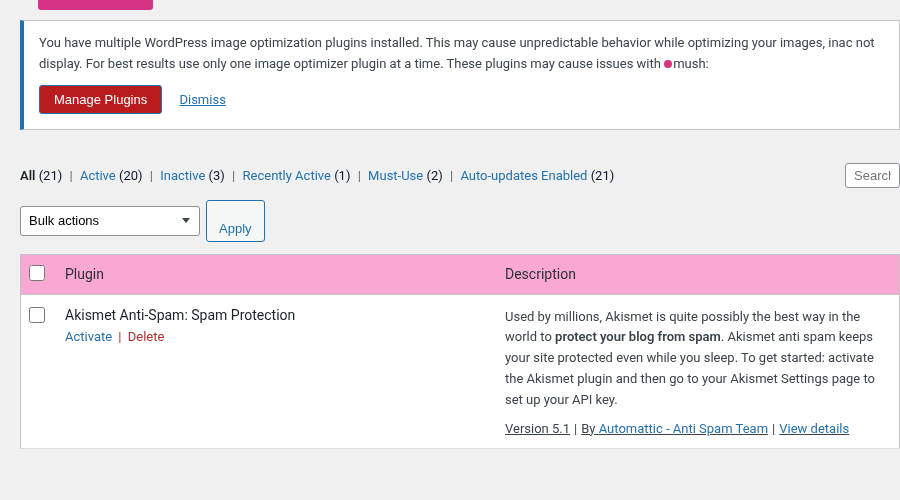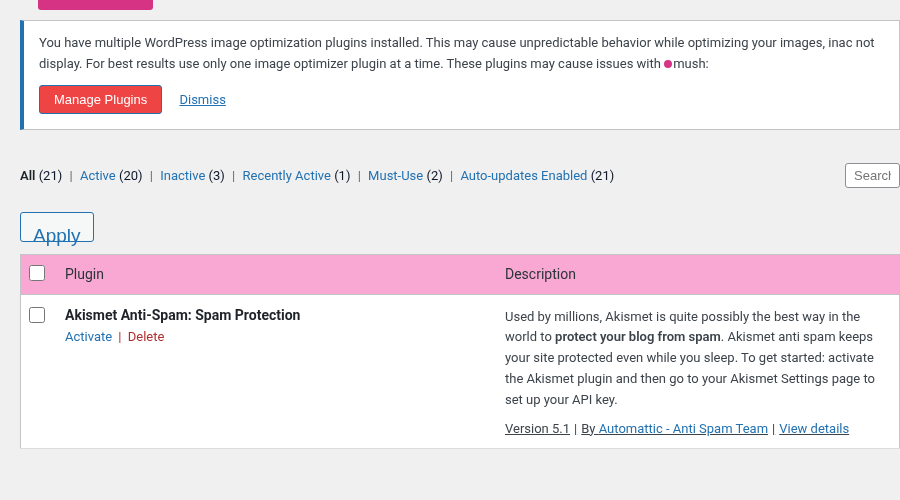--- a/index.html
+++ b/index.html
@@ -33,21 +33,21 @@
     color: #3c434a;
     line-height: 1.6;
     margin-bottom: 10px;
   }
   .notice .brand {
     font-weight: 600;
     margin-bottom: 12px;
     display: block;
   }
   .btn-primary {
-    background: #ef4444;
+    background: #b91c1c;
     color: #fff;
     border: 1px solid #2271b1;
     padding: 6px 14px;
     font-size: 13px;
     border-radius: 3px;
     cursor: pointer;
     margin-right: 14px;
   }
   .dismiss-link {
     color: #2271b1;
@@ -113,26 +113,25 @@
     right: 10px; top: 12px;
     border-left: 4px solid transparent;
     border-right: 4px solid transparent;
     border-top: 5px solid #3c434a;
     pointer-events: none;
   }
   .btn-secondary {
     background: #f6f7f7;
     border: 1px solid #2271b1;
     color: #2271b1;
-    padding: 12px 12px;
-    font-size: 19px;
+    padding: 20px 12px;
+    font-size: 13px;
     border-radius: 3px;
     cursor: pointer;
     height: 30px;
-    margin-top: 12px;
   }
   table.plugins {
     width: 100%;
     border-collapse: collapse;
     background: #f9a8d4;
     border: 1px solid #c3c4c7;
   }
   table.plugins thead th {
     text-align: left;
     font-weight: 400;
@@ -148,21 +147,21 @@
   }
   table.plugins td {
     padding: 12px 10px;
     vertical-align: top;
     font-size: 13px;
     border-bottom: 1px solid #dcdcde;
   }
   table.plugins tr.inactive td { background: #fff; }
   table.plugins tr.active td { background: #f0f6fc; border-left: 3px solid #2271b1; }
   table.plugins tr.active td.check-col { border-left: 3px solid #2271b1; }
-  .plugin-title { font-weight: 700; font-size: 14px; color: #1d2327; margin-bottom: 6px; }
+  .plugin-title { font-weight: 400; font-size: 14px; color: #1d2327; margin-bottom: 6px; }
   .row-actions a { color: #2271b1; text-decoration: none; cursor: pointer; font-size: 13px; }
   .row-actions .delete { color: #b32d2e; }
   .row-actions .sep2 { color: #b32d2e; padding: 0 3px; }
   .desc { color: #3c434a; line-height: 1.6; font-size: 13px; }
   .desc strong { font-weight: 600; }
   .plugin-meta { margin-top: 10px; color: #3c434a; font-size: 13px; text-decoration: underline; }
   .plugin-meta a { color: #2271b1; text-decoration: none; cursor: pointer; }
   .plugin-meta .msep { padding: 0 4px; color: #3c434a; }
   input[type=checkbox] {
     width: 16px; height: 16px;
@@ -199,20 +198,25 @@
     <span class="item"><a>Recently Active</a> <span class="count">(1)</span></span>
     <span class="sep">|</span>
     <span class="item"><a>Must-Use</a> <span class="count">(2)</span></span>
     <span class="sep">|</span>
     <span class="item"><a>Auto-updates Enabled</a> <span class="count">(21)</span></span>
   </div>
   <input class="search-input" type="text" placeholder="Search" style="">
 </div>
 
 <div class="bulk-row">
+  <span class="select-wrap">
+    <select class="bulk-select">
+      <option>Bulk actions</option>
+    </select>
+  </span>
   <button class="btn-secondary">Apply</button>
 </div>
 
 <table class="plugins">
   <thead>
     <tr>
       <th class="check-col">
         <input type="checkbox" style="">
       </th>
       <th class="plugin-col">Plugin</th>

